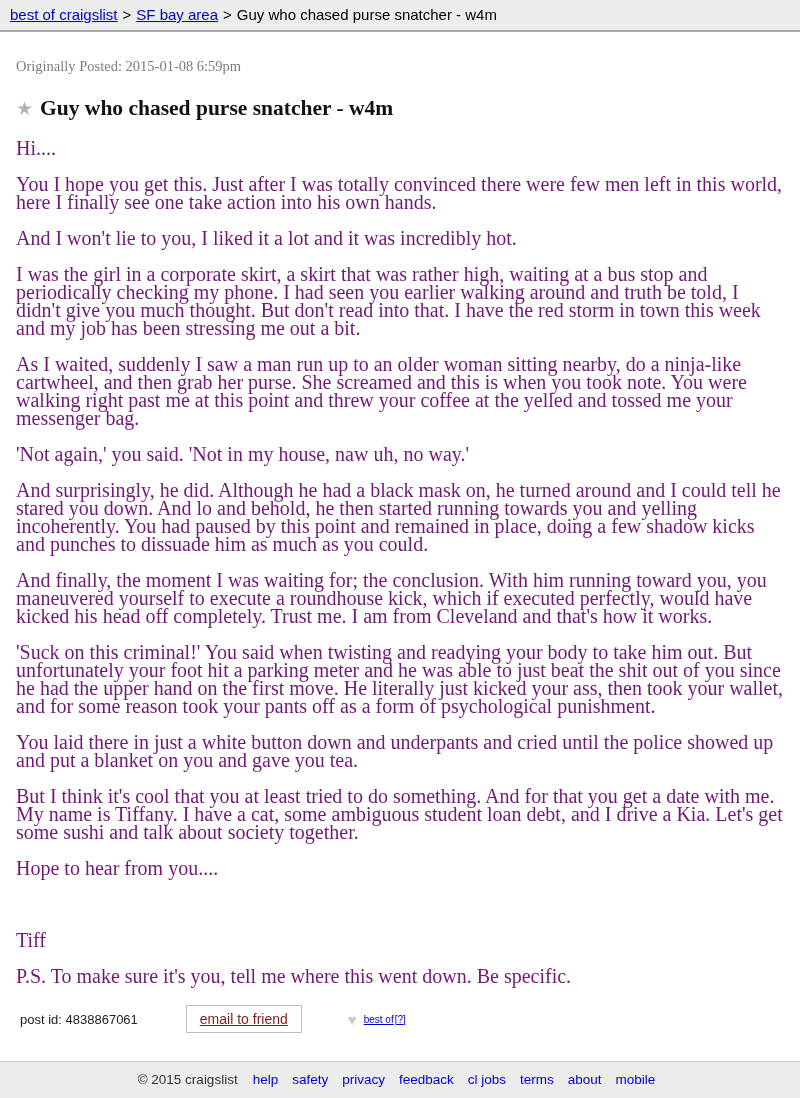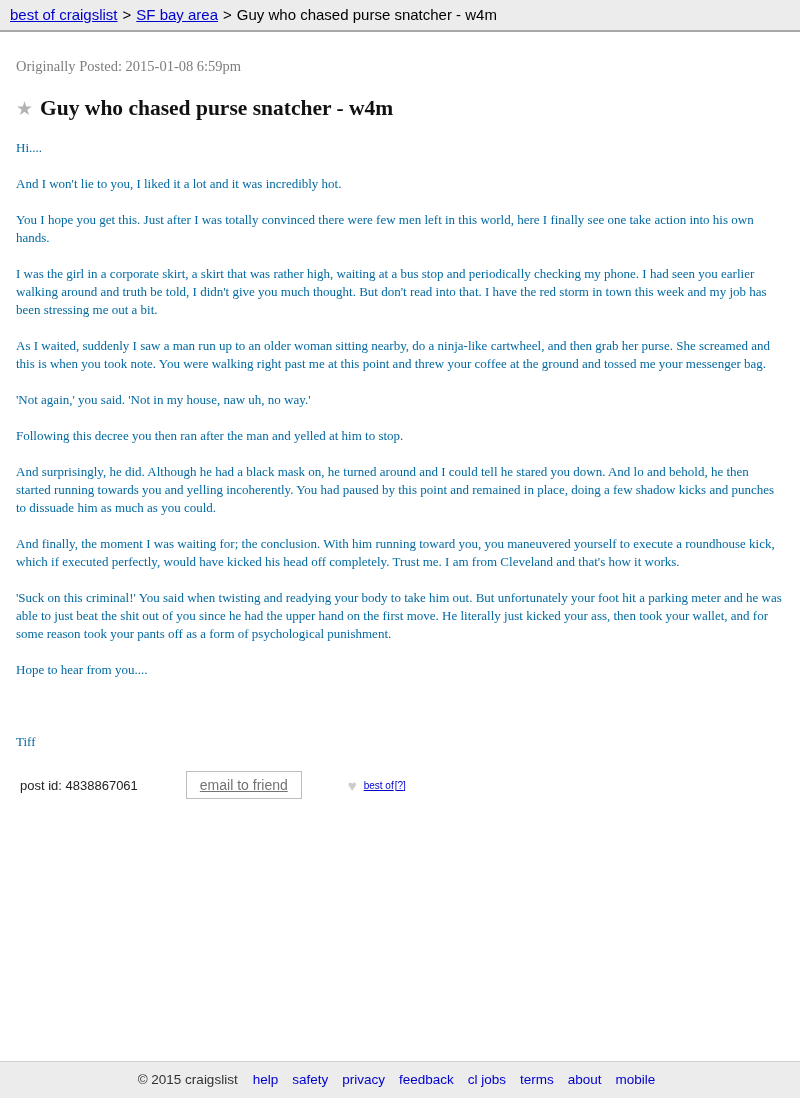--- a/index.html
+++ b/index.html
@@ -41,43 +41,43 @@
   }
   .star {
     color:#b3b3b3;
     font-size:19px;
     font-weight:normal;
     margin-right:7px;
   }
 
   .body-text {
     font-family:"Liberation Serif", serif;
-    font-size:13px;
+    font-size:20px;
     line-height:18px;
-    color:#0369a1;
+    color:#701a75;
     margin-top:15px;
   }
   .para { margin:18px 0; }
   .para:empty::before { content:"\00a0"; }
 
   .postinfo-row {
     display:flex; align-items:center;
     margin-top:20px;
     font-size:13px;
     color:#222;
   }
   .post-id { margin-left:4px; }
   .email-btn {
     border:1px solid #bdbdbd;
     background:#fff;
     padding:5px 13px;
     margin-left:48px;
     cursor:pointer;
   }
-  .email-btn a { color:#737373; text-decoration:underline; font-size:14px; }
+  .email-btn a { color:#7f1d1d; text-decoration:underline; font-size:14px; }
   .bestof-group { margin-left:46px; display:flex; align-items:center; }
   .heart { color:#cccccc; font-size:15px; margin-right:7px; }
   .bestof-group a { color:#0000cc; text-decoration:underline; font-size:10px; }
   .bestof-sup { font-size:10px; vertical-align:super; margin-left:1px; color:#0000cc; text-decoration:underline; }
 
   .footer {
     margin-top:auto;
     background:#ececec;
     border-top:1px solid #cfcfcf;
     text-align:center;
@@ -100,48 +100,50 @@
 
   <div class="title-row">
     <span class="star">★</span>
     <span>Guy who chased purse snatcher - w4m</span>
   </div>
 
   <div class="body-text">
 
       <div class="para">Hi....</div>
 
+      <div class="para">You I hope you get this. Just after I was totally convinced there were few men left in this world, here I finally see one take action into his own hands.</div>
+
       <div class="para">And I won't lie to you, I liked it a lot and it was incredibly hot.</div>
-
-      <div class="para">You I hope you get this. Just after I was totally convinced there were few men left in this world, here I finally see one take action into his own hands.</div>
 
       <div class="para">I was the girl in a corporate skirt, a skirt that was rather high, waiting at a bus stop and periodically checking my phone. I had seen you earlier walking around and truth be told, I didn't give you much thought. But don't read into that. I have the red storm in town this week and my job has been stressing me out a bit.</div>
 
-      <div class="para">As I waited, suddenly I saw a man run up to an older woman sitting nearby, do a ninja-like cartwheel, and then grab her purse. She screamed and this is when you took note. You were walking right past me at this point and threw your coffee at the ground and tossed me your messenger bag.</div>
+      <div class="para">As I waited, suddenly I saw a man run up to an older woman sitting nearby, do a ninja-like cartwheel, and then grab her purse. She screamed and this is when you took note. You were walking right past me at this point and threw your coffee at the yelled and tossed me your messenger bag.</div>
 
       <div class="para">'Not again,' you said. 'Not in my house, naw uh, no way.'</div>
 
-      <div class="para">Following this decree you then ran after the man and yelled at him to stop.</div>
 
 
       <div class="para">And surprisingly, he did. Although he had a black mask on, he turned around and I could tell he stared you down. And lo and behold, he then started running towards you and yelling incoherently. You had paused by this point and remained in place, doing a few shadow kicks and punches to dissuade him as much as you could.</div>
 
       <div class="para">And finally, the moment I was waiting for; the conclusion. With him running toward you, you maneuvered yourself to execute a roundhouse kick, which if executed perfectly, would have kicked his head off completely. Trust me. I am from Cleveland and that's how it works.</div>
 
 
       <div class="para">'Suck on this criminal!' You said when twisting and readying your body to take him out. But unfortunately your foot hit a parking meter and he was able to just beat the shit out of you since he had the upper hand on the first move. He literally just kicked your ass, then took your wallet, and for some reason took your pants off as a form of psychological punishment.</div>
 
+      <div class="para">You laid there in just a white button down and underpants and cried until the police showed up and put a blanket on you and gave you tea.</div>
 
+      <div class="para">But I think it's cool that you at least tried to do something. And for that you get a date with me. My name is Tiffany. I have a cat, some ambiguous student loan debt, and I drive a Kia. Let's get some sushi and talk about society together.</div>
 
       <div class="para">Hope to hear from you....</div>
 
       <div class="para"></div>
 
       <div class="para">Tiff</div>
 
+      <div class="para">P.S. To make sure it's you, tell me where this went down. Be specific.</div>
     </div>
 
   <div class="postinfo-row">
     <span class="post-id">post id: 4838867061</span>
     <span class="email-btn">
       <a href="#">email to friend</a>
     </span>
     <span class="bestof-group">
       <span class="heart">♥</span>
       <a href="#">best of</a>

